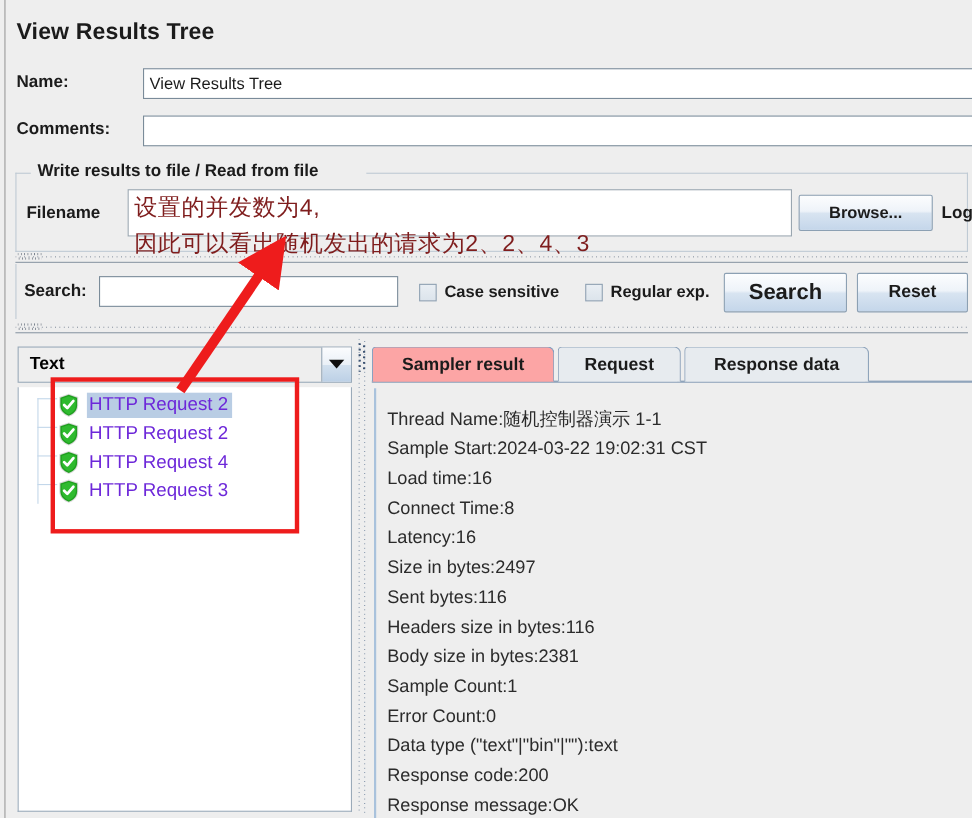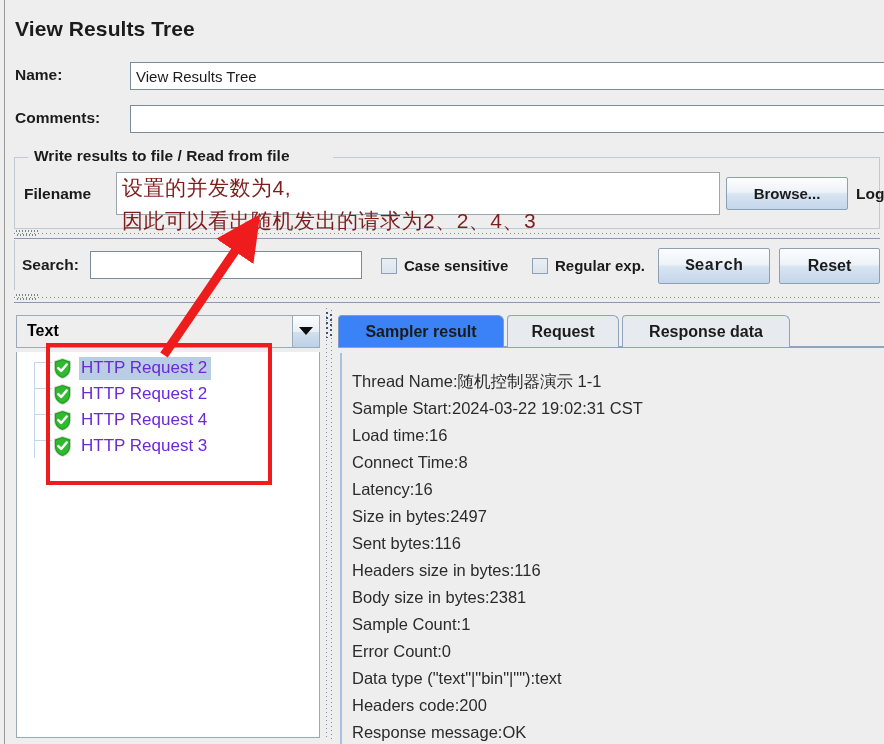--- a/index.html
+++ b/index.html
@@ -212,21 +212,21 @@
   .chk-regex{ left: 532px; top: 258px; }
   .chk-label {
     position: absolute;
     font-size: 15px;
     font-weight: bold;
     color: #1b1b1b;
     white-space: nowrap;
   }
   .lbl-case  { left: 404px; top: 257px; }
   .lbl-regex { left: 555px; top: 257px; }
-  .btn-search { left: 658px; top: 248px; width: 112px; height: 36px; font-size: 16px; font-family: Liberation Mono, monospace; }
+  .btn-search { left: 658px; top: 248px; width: 112px; height: 36px; font-size: 20px; }
   .btn-reset  { left: 779px; top: 248px; width: 101px; height: 36px; font-size: 16px; }
 
   
   .split-left {
     position: absolute;
     left: 14px; top: 304px;
     width: 305px; height: 440px;
     box-sizing: border-box;
   }
   .combo {
@@ -345,21 +345,21 @@
     font-size: 16px;
     font-weight: bold;
     color: #1b1b1b;
     display: flex;
     align-items: center;
     justify-content: center;
     white-space: nowrap;
     border-radius: 4px 6px 0 0;
   }
   .tab.active {
-    background: #3b82f6;
+    background: #fca5a5;
     border-color: #7d9ec0;
     z-index: 3;
   }
   .tab-0 { left: 0px;   width: 166px; }
   .tab-1 { left: 169px; width: 112px; }
   .tab-2 { left: 284px; width: 168px; }
 
   .tab-content {
     position: absolute;
     left: 338px; top: 346px;
@@ -529,21 +529,21 @@
       <div class="result-line">Load time:16</div>
       <div class="result-line">Connect Time:8</div>
       <div class="result-line">Latency:16</div>
       <div class="result-line">Size in bytes:2497</div>
       <div class="result-line">Sent bytes:116</div>
       <div class="result-line">Headers size in bytes:116</div>
       <div class="result-line">Body size in bytes:2381</div>
       <div class="result-line">Sample Count:1</div>
       <div class="result-line">Error Count:0</div>
       <div class="result-line">Data type ("text"|"bin"|""):text</div>
-      <div class="result-line">Headers code:200</div>
+      <div class="result-line">Response code:200</div>
       <div class="result-line">Response message:OK</div>
     </div>
 
   <div class="annot-text annot-line1">设置的并发数为4,</div>
   <div class="annot-text annot-line2">因此可以看出随机发出的请求为2、2、4、3</div>
   <div class="annot-box"></div>
   <svg class="annot-arrow" viewBox="0 0 130 145">
     <defs>
       <marker id="ah" markerWidth="5" markerHeight="5" refX="2.2" refY="2.5" orient="auto">
         <path d="M0,0 L5,2.5 L0,5 z" fill="#ee1c1c"></path>

